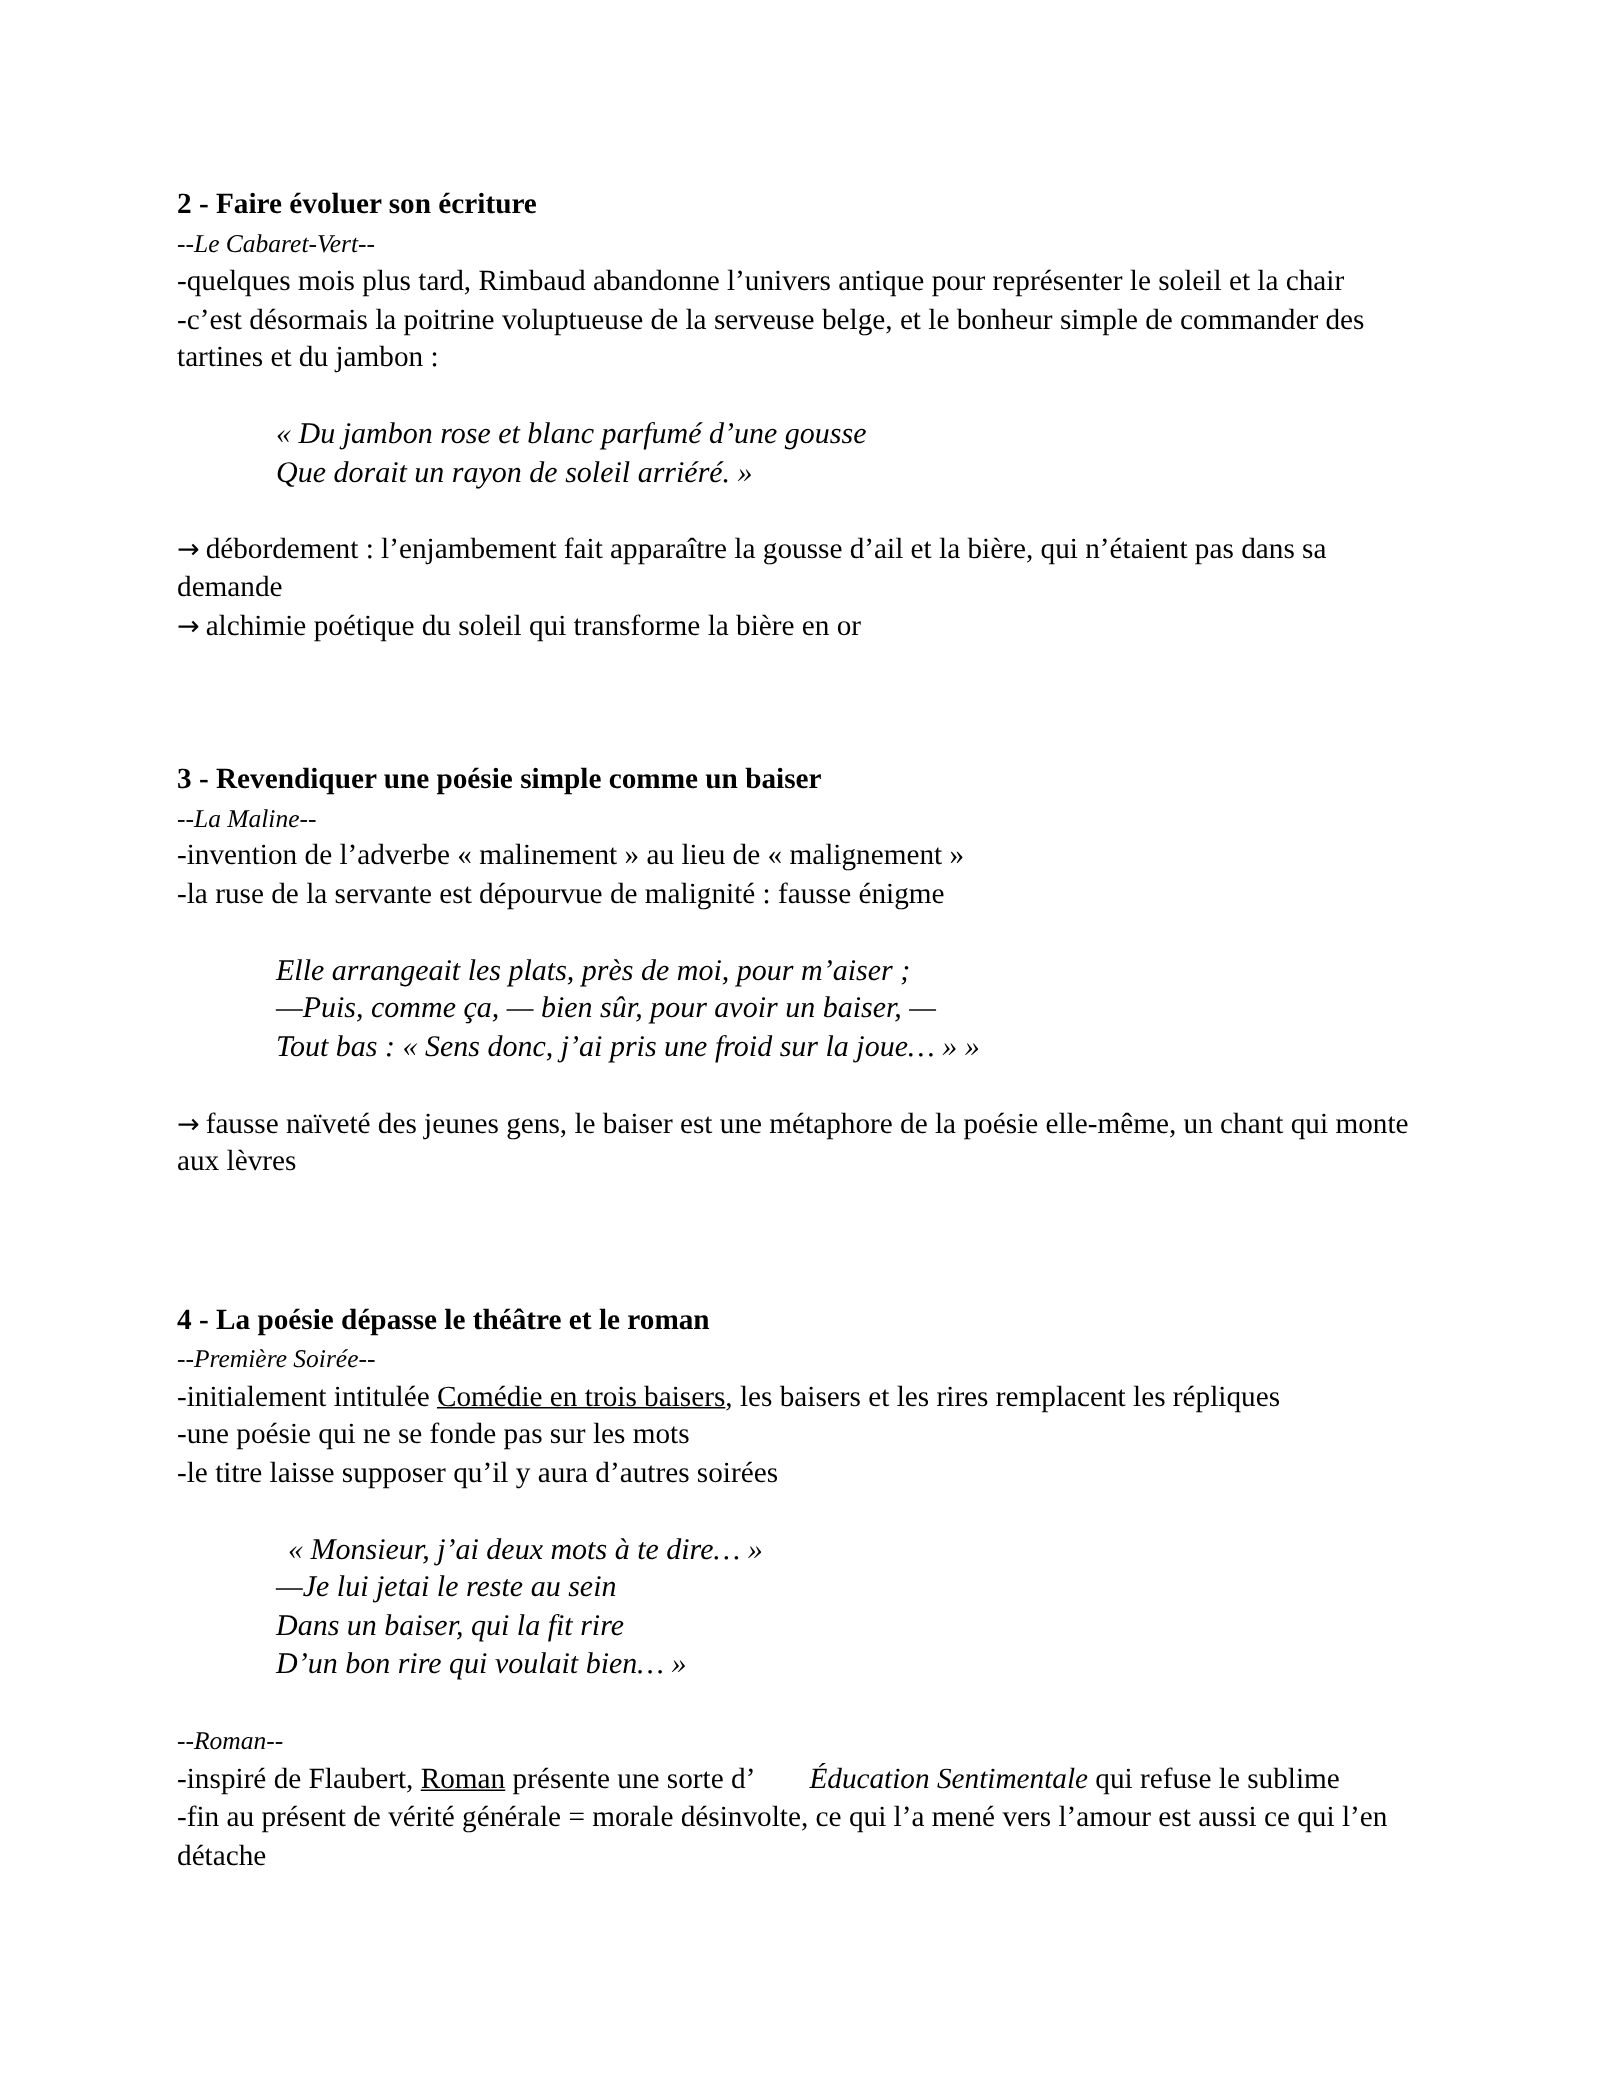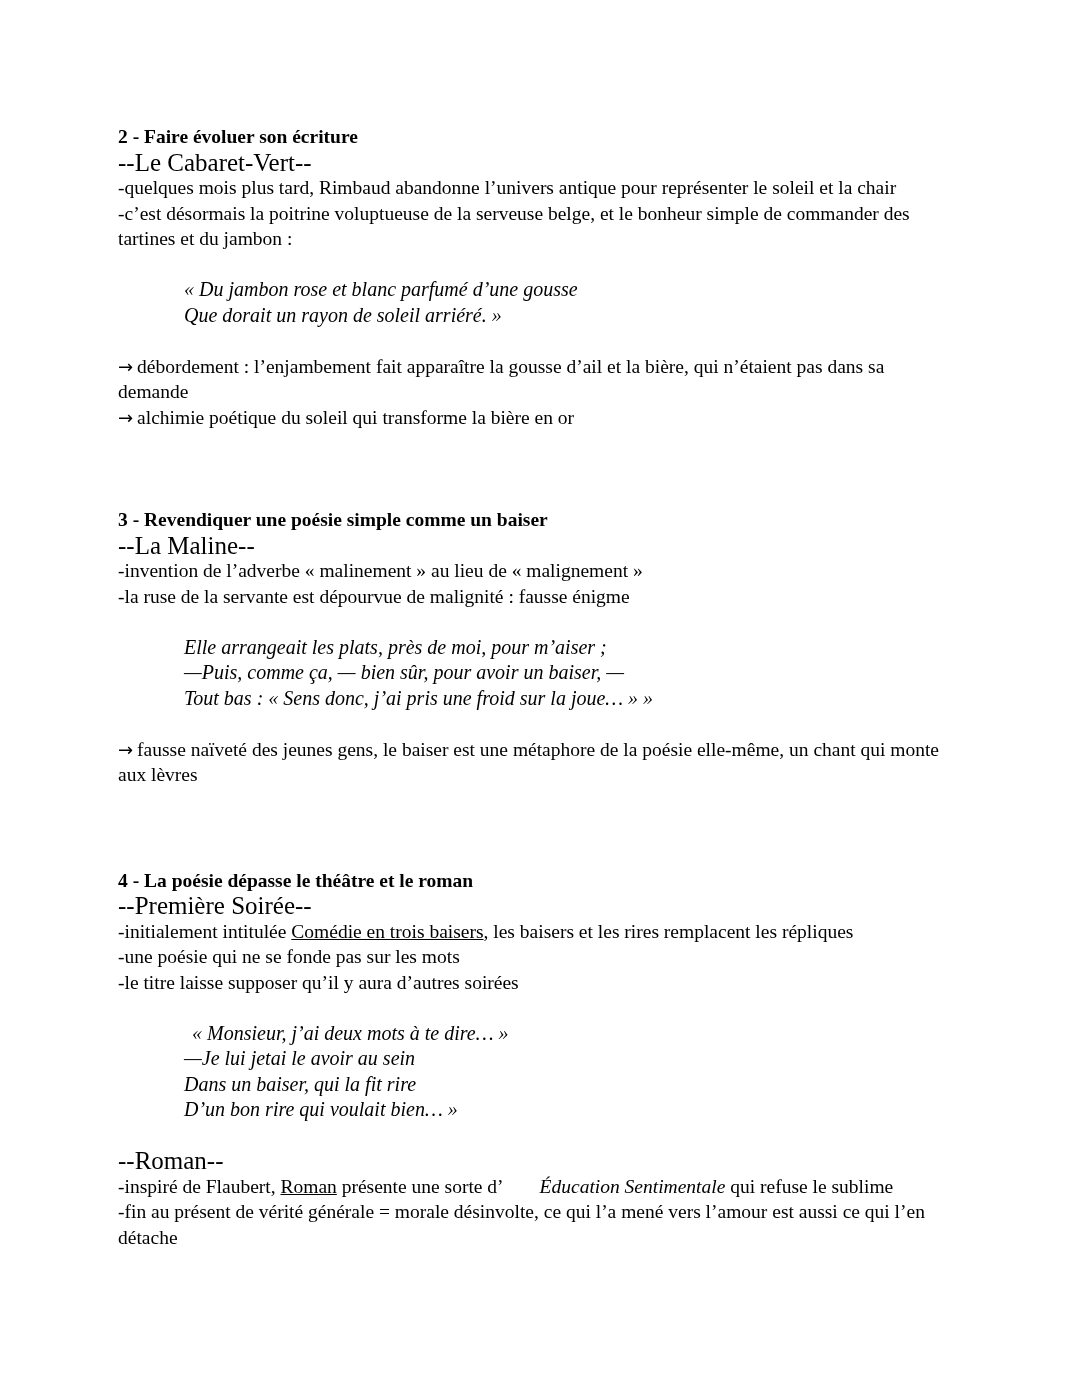--- a/index.html
+++ b/index.html
@@ -23,21 +23,22 @@
     width: 838px;
   }
   .section { margin: 0; }
   .heading {
     font-weight: bold;
     font-size: 19.5px;
     line-height: 25.5px;
     margin: 0;
   }
   .work-title {
-    font-size: 25px;
+    font-style: italic;
+    font-size: 17px;
     line-height: 25.5px;
     margin: 0;
   }
   .body-line {
     font-size: 19.5px;
     line-height: 25.5px;
     margin: 0;
     text-align: left;
   }
   .verse {
@@ -108,21 +109,21 @@
 
     <div class="section">
       <p class="heading">4 - La poésie dépasse le théâtre et le roman</p>
       <p class="work-title">--Première Soirée--</p>
       <p class="body-line"><span>-initialement intitulée </span><span class="ital-ul">Comédie en trois baisers</span><span>, les baisers et les rires remplacent les répliques</span></p>
       <p class="body-line">-une poésie qui ne se fonde pas sur les mots</p>
       <p class="body-line">-le titre laisse supposer qu’il y aura d’autres soirées</p>
       <div class="gap-sm"></div>
       <div class="verse">
         <p class="verse-line extra-indent">« Monsieur, j’ai deux mots à te dire… »</p>
-        <p class="verse-line">—Je lui jetai le avoir au sein</p>
+        <p class="verse-line">—Je lui jetai le reste au sein</p>
         <p class="verse-line">Dans un baiser, qui la fit rire</p>
         <p class="verse-line">D’un bon rire qui voulait bien… »</p>
       </div>
     </div>
 
     <div class="gap-md"></div>
 
     <div class="section">
       <p class="work-title">--Roman--</p>
       <p class="body-line"><span>-inspiré de Flaubert, </span><span class="ital-ul">Roman</span><span> présente une sorte d’</span><span class="ital">Éducation Sentimentale</span><span> qui refuse le sublime</span></p>

